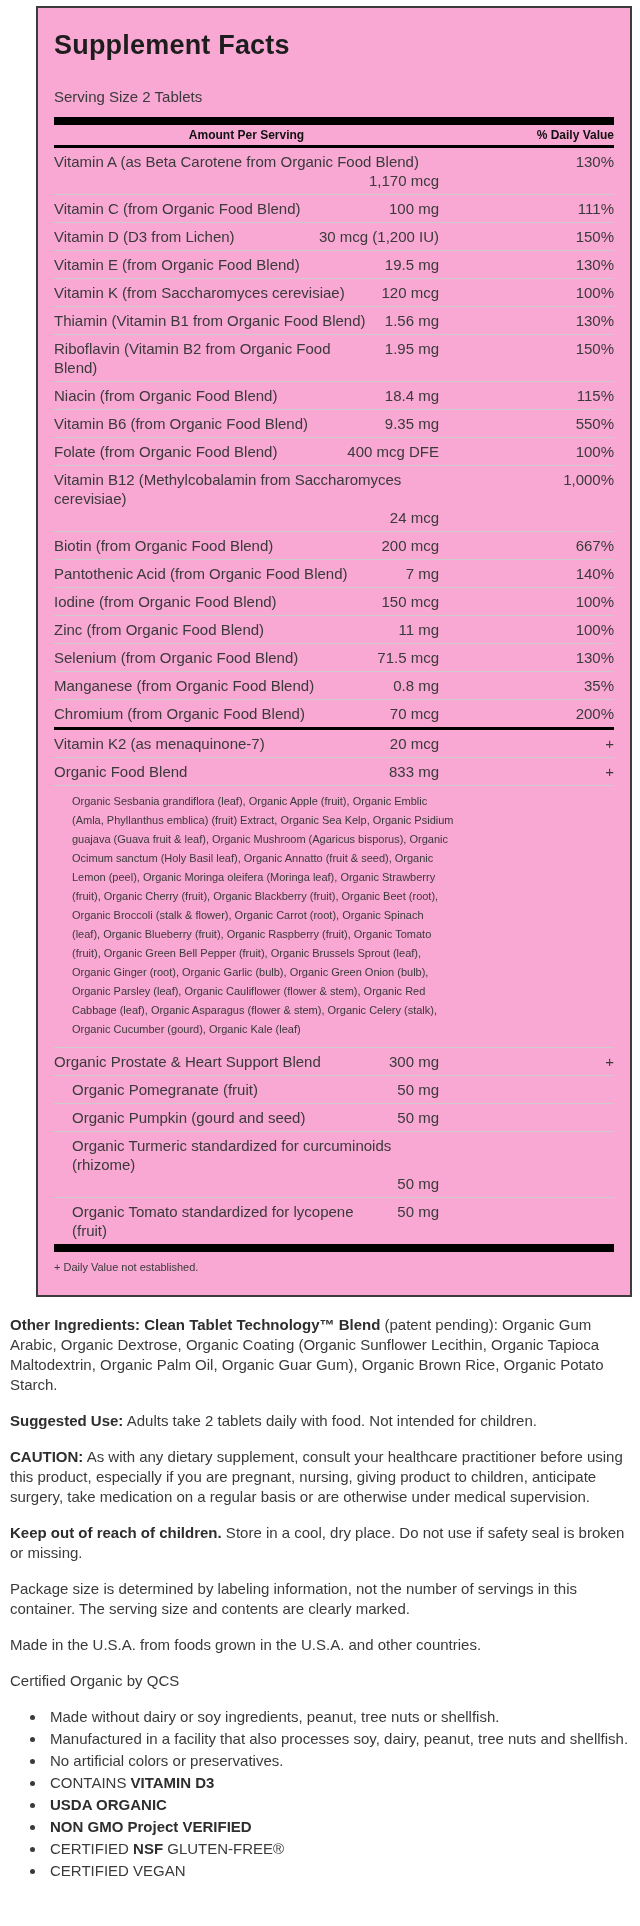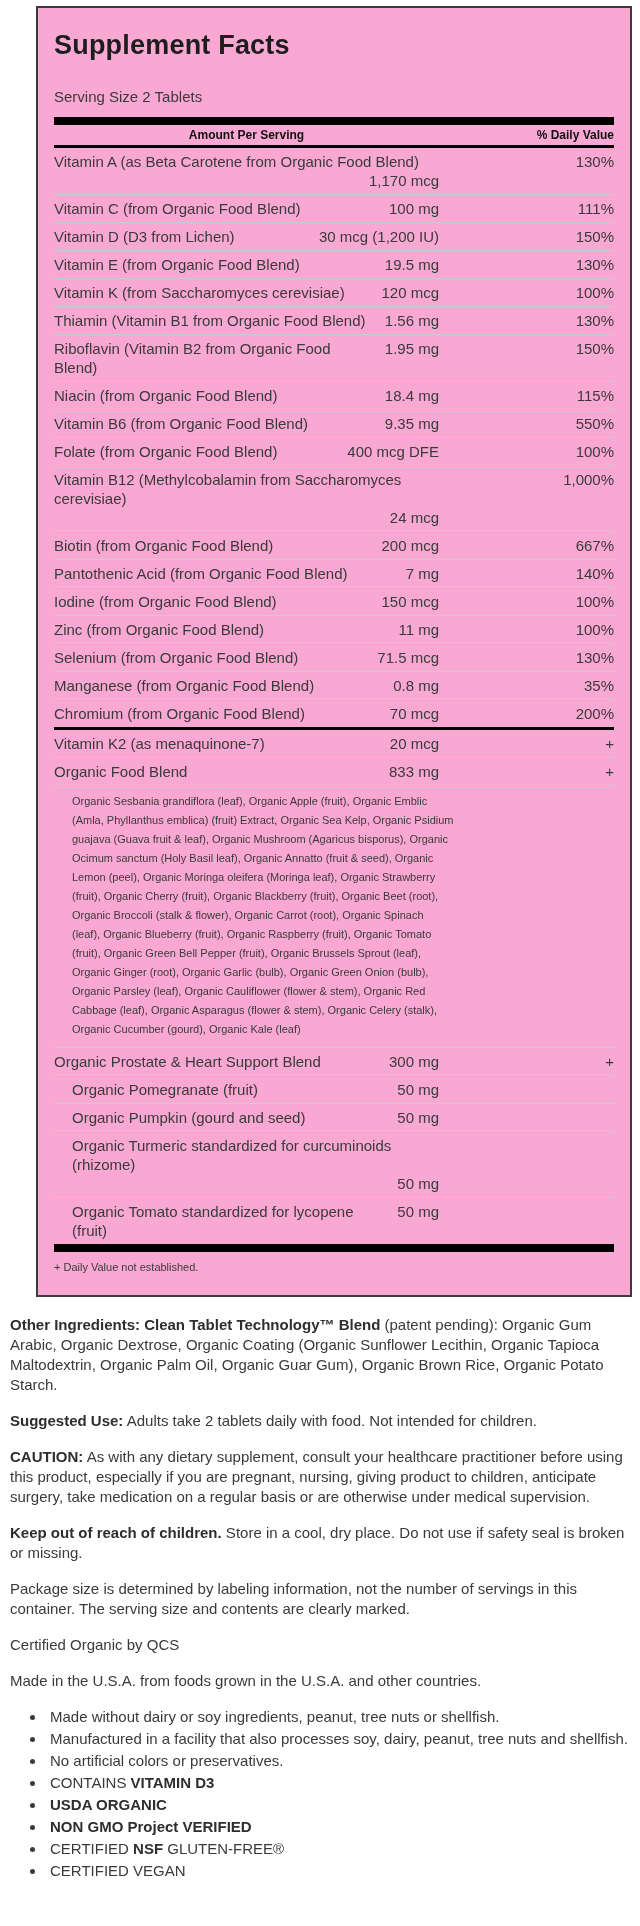--- a/index.html
+++ b/index.html
@@ -230,22 +230,22 @@
 
     <div class="facts-footnote">+ Daily Value not established.</div>
   </div>
 
   <div class="info-section">
       <p class="info-para"><b>Other Ingredients: Clean Tablet Technology™ Blend</b> (patent pending): Organic Gum Arabic, Organic Dextrose, Organic Coating (Organic Sunflower Lecithin, Organic Tapioca Maltodextrin, Organic Palm Oil, Organic Guar Gum), Organic Brown Rice, Organic Potato Starch.</p>
       <p class="info-para"><b>Suggested Use:</b> Adults take 2 tablets daily with food. Not intended for children.</p>
       <p class="info-para"><b>CAUTION:</b> As with any dietary supplement, consult your healthcare practitioner before using this product, especially if you are pregnant, nursing, giving product to children, anticipate surgery, take medication on a regular basis or are otherwise under medical supervision.</p>
       <p class="info-para"><b>Keep out of reach of children.</b> Store in a cool, dry place. Do not use if safety seal is broken or missing.</p>
       <p class="info-para">Package size is determined by labeling information, not the number of servings in this container. The serving size and contents are clearly marked.</p>
+      <p class="info-para">Made in the U.S.A. from foods grown in the U.S.A. and other countries.</p>
       <p class="info-para">Certified Organic by QCS</p>
-      <p class="info-para">Made in the U.S.A. from foods grown in the U.S.A. and other countries.</p>
     </div>
 
   <ul class="feature-bullets">
       <li><span>Made without dairy or soy ingredients, peanut, tree nuts or shellfish.</span></li>
       <li><span>Manufactured in a facility that also processes soy, dairy, peanut, tree nuts and shellfish.</span></li>
       <li><span>No artificial colors or preservatives.</span></li>
       <li><span>CONTAINS </span><b>VITAMIN D3</b></li>
       <li><b>USDA ORGANIC</b></li>
       <li><b>NON GMO Project VERIFIED</b></li>
       <li><span>CERTIFIED </span><b>NSF</b><span> GLUTEN-FREE®</span></li>

